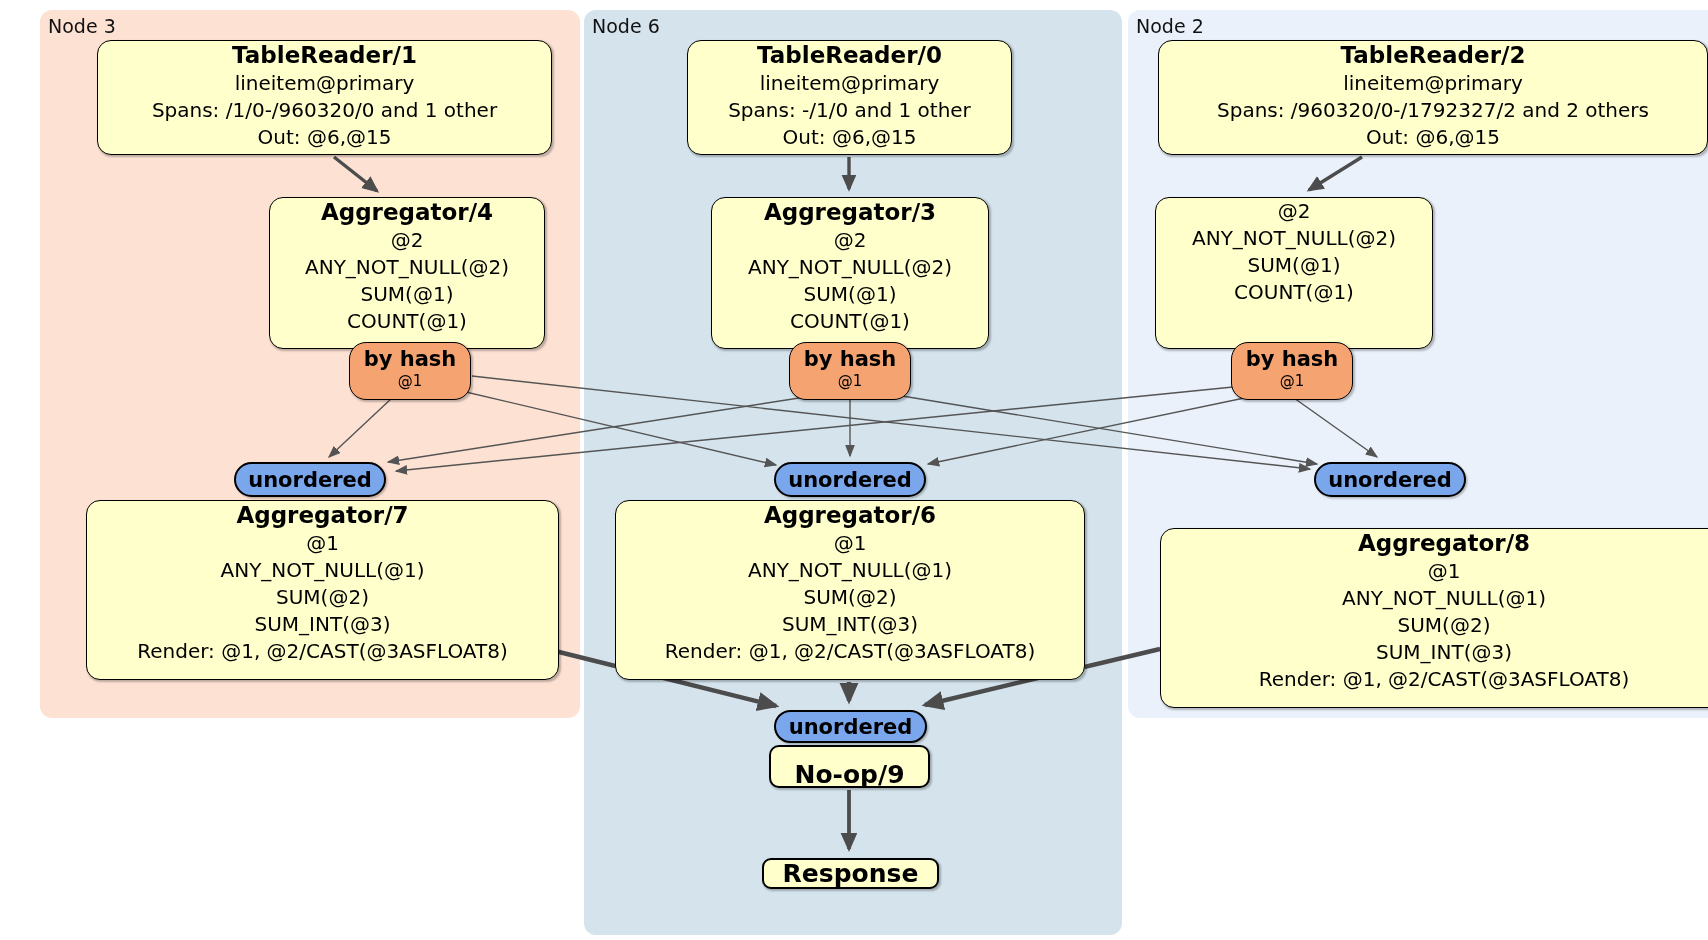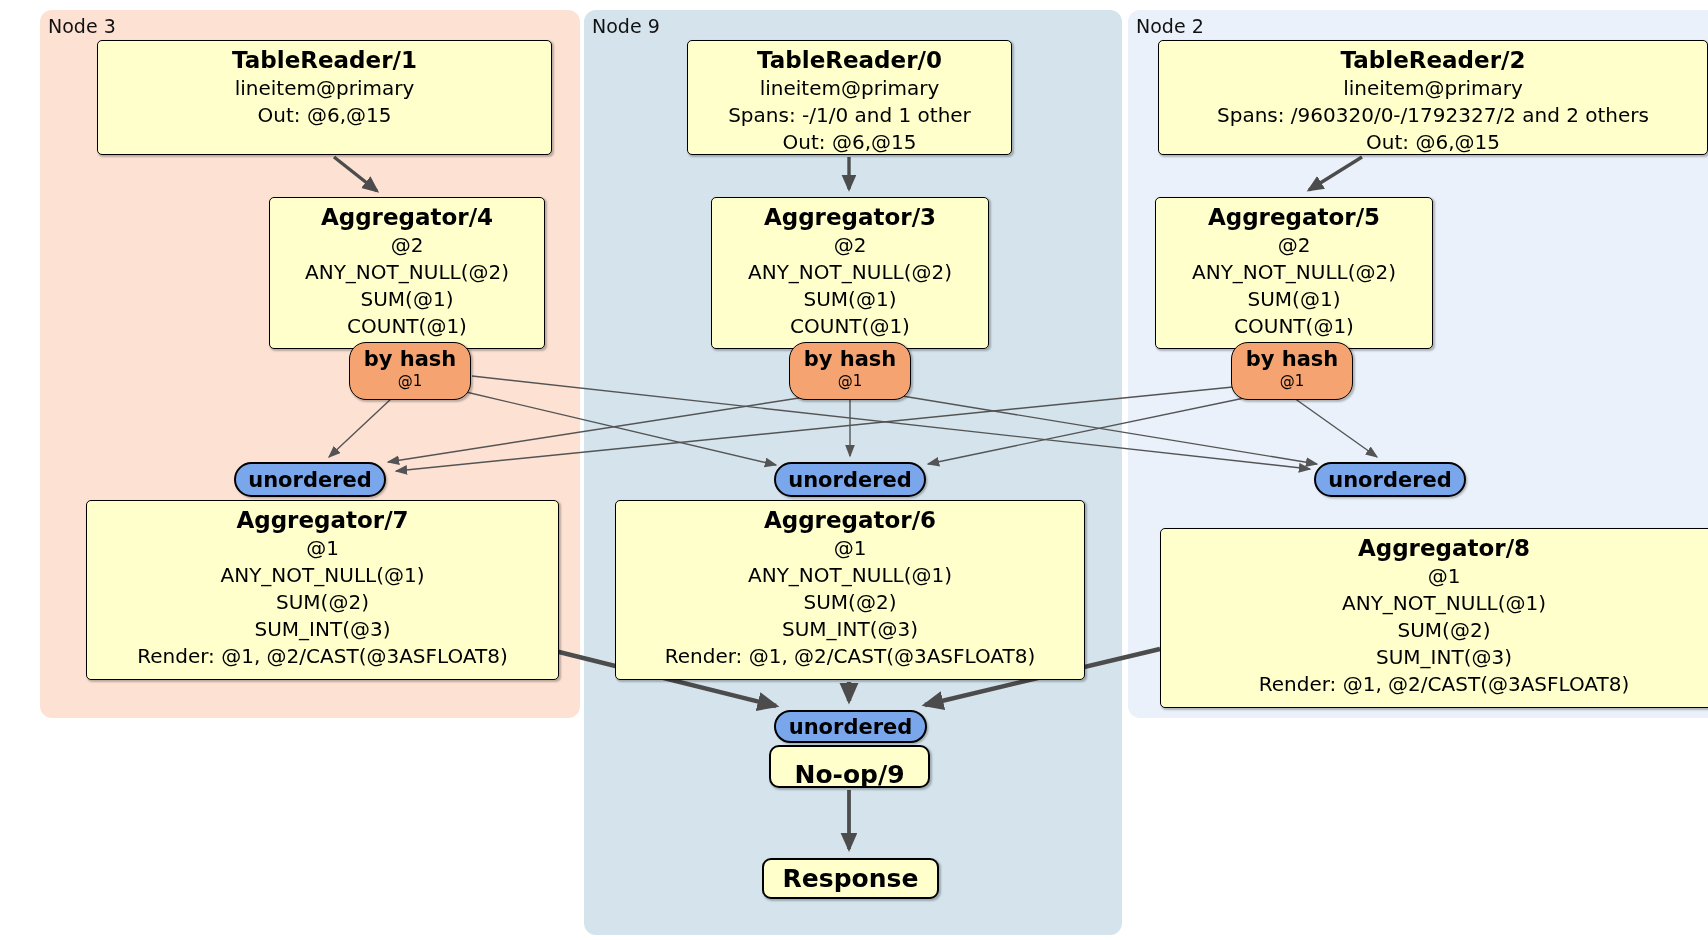--- a/index.html
+++ b/index.html
@@ -24,38 +24,38 @@
   }
   #region-node3{left:8px;top:10px;width:540px;height:708px;background:var(--node3-bg);}
   #region-node1{left:552px;top:10px;width:538px;height:925px;background:var(--node1-bg);}
   #region-node2{left:1096px;top:10px;width:604px;height:708px;background:var(--node2-bg);}
   .region-label{
     position:absolute;left:8px;top:4px;font-size:19px;line-height:24px;color:#111;
   }
   svg.edges{position:absolute;left:0;top:0;z-index:1;}
   .pbox{
     position:absolute;z-index:2;background:var(--processor-fill);
-    border:1.6px solid #000;border-radius:5px;text-align:center;
+    border:1.6px solid #000;border-radius:14px;text-align:center;
     box-shadow:1.5px 1.5px 2px rgba(0,0,0,0.25);
-    padding-top:5px;box-sizing:border-box;
+    box-sizing:border-box;
   }
   .ptitle{font-weight:700;font-size:23px;line-height:29px;}
   .pline{font-size:20px;line-height:27px;white-space:nowrap;}
   #tr1{left:65px;top:40px;width:455px;height:115px;}
   #tr0{left:655px;top:40px;width:325px;height:115px;}
   #tr2{left:1126px;top:40px;width:550px;height:115px;}
   #agg4{left:237px;top:197px;width:276px;height:152px;}
   #agg3{left:679px;top:197px;width:278px;height:152px;}
   #agg5{left:1123px;top:197px;width:278px;height:152px;}
   #agg7{left:54px;top:500px;width:473px;height:180px;}
   #agg6{left:583px;top:500px;width:470px;height:180px;}
   #agg8{left:1128px;top:528px;width:568px;height:180px;}
   #noop{left:737px;top:745px;width:161px;height:43px;border-radius:10px;border-width:2px;
         display:flex;align-items:center;justify-content:center;padding-top:16px;}
-  #response{left:730px;top:858px;width:177px;height:41px;border-radius:9px;border-width:2px;
+  #response{left:730px;top:858px;width:177px;height:31px;border-radius:9px;border-width:2px;
         display:flex;align-items:center;justify-content:center;padding-top:0;}
   .bigtitle{font-weight:700;font-size:25px;line-height:25px;}
   .router{
     position:absolute;z-index:3;width:122px;height:58px;background:var(--router-fill);
     border:1.8px solid #000;border-radius:17px;text-align:center;box-sizing:border-box;
     padding-top:4px;box-shadow:1.5px 1.5px 2px rgba(0,0,0,0.25);
   }
   .router-label{font-weight:700;font-size:21px;line-height:25px;}
   .router-detail{font-size:15px;line-height:18px;}
   #router3{left:317px;top:342px;}
@@ -74,21 +74,21 @@
 </style>
 </head>
 <body>
 
 <div class="canvas">
 
   <div class="region" id="region-node3">
     <div class="region-label">Node 3</div>
   </div>
   <div class="region" id="region-node1">
-    <div class="region-label">Node 9</div>
+    <div class="region-label">Node 6</div>
   </div>
   <div class="region" id="region-node2">
     <div class="region-label">Node 2</div>
   </div>
 
   <svg class="edges" width="1708" height="940">
     <defs>
       <marker id="mthin" markerWidth="11" markerHeight="9" refX="8" refY="3.5" orient="auto">
         <path d="M0,0 L9,3.5 L0,7 z" fill="#545454"></path>
       </marker>
@@ -114,20 +114,21 @@
     <line x1="515" y1="649" x2="744" y2="706" stroke="#4c4c4c" stroke-width="4.4" marker-end="url(#mthick)"></line>
     <line x1="817" y1="682" x2="817" y2="701" stroke="#4c4c4c" stroke-width="4.4" marker-end="url(#mthick)"></line>
     <line x1="1128" y1="649" x2="893" y2="705" stroke="#4c4c4c" stroke-width="4.4" marker-end="url(#mthick)"></line>
 
     <line x1="817" y1="790" x2="817" y2="849" stroke="#4c4c4c" stroke-width="3.8" marker-end="url(#mthick)"></line>
   </svg>
 
   <div class="pbox" id="tr1">
     <div class="ptitle">TableReader/1</div>
     <div class="pline">lineitem@primary</div>
+    <div class="pline">Spans: /1/0-/960320/0 and 1 other</div>
     <div class="pline">Out: @6,@15</div>
   </div>
   <div class="pbox" id="tr0">
     <div class="ptitle">TableReader/0</div>
     <div class="pline">lineitem@primary</div>
     <div class="pline">Spans: -/1/0 and 1 other</div>
     <div class="pline">Out: @6,@15</div>
   </div>
   <div class="pbox" id="tr2">
     <div class="ptitle">TableReader/2</div>
@@ -144,21 +145,20 @@
     <div class="pline">COUNT(@1)</div>
   </div>
   <div class="pbox" id="agg3">
     <div class="ptitle">Aggregator/3</div>
     <div class="pline">@2</div>
     <div class="pline">ANY_NOT_NULL(@2)</div>
     <div class="pline">SUM(@1)</div>
     <div class="pline">COUNT(@1)</div>
   </div>
   <div class="pbox" id="agg5">
-    <div class="ptitle">Aggregator/5</div>
     <div class="pline">@2</div>
     <div class="pline">ANY_NOT_NULL(@2)</div>
     <div class="pline">SUM(@1)</div>
     <div class="pline">COUNT(@1)</div>
   </div>
 
   <div class="router" id="router3">
     <div class="router-label">by hash</div>
     <div class="router-detail">@1</div>
   </div>

